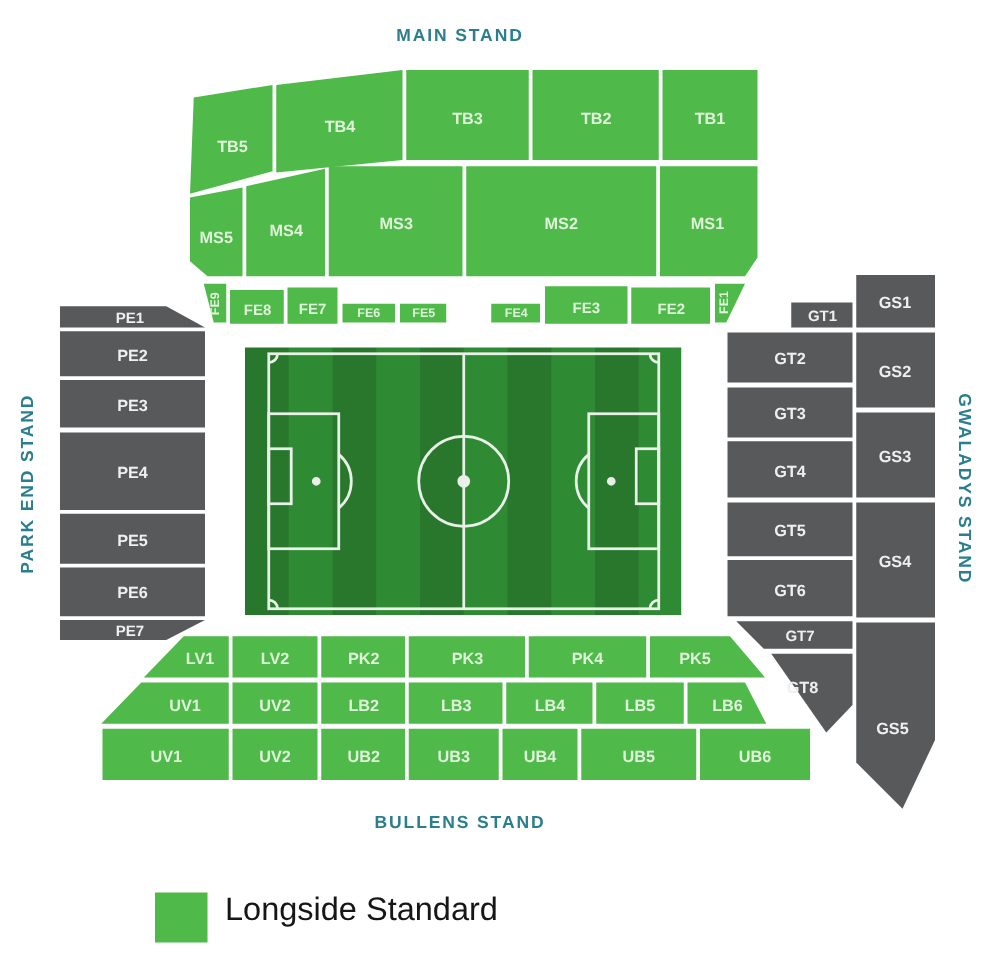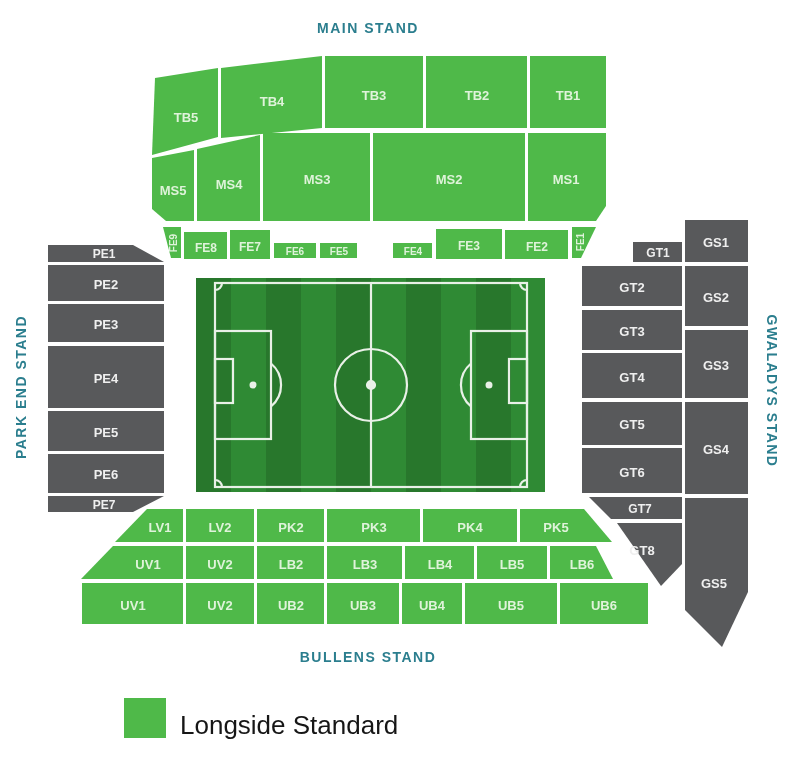--- a/index.html
+++ b/index.html
@@ -3,21 +3,21 @@
 <meta charset="utf-8">
 <style>
   html,body{margin:0;padding:0;background:#ffffff;}
   .stage{
     position:relative;width:798px;height:766px;background:#ffffff;overflow:hidden;
     font-family:"Liberation Sans", sans-serif;
   }
   .stage svg{position:absolute;left:0;top:0;}
   .sec-label{font-weight:bold;pointer-events:none;}
   .stand-label{font-weight:bold;letter-spacing:1.5px;font-size:14px;}
-  .legend{position:absolute;left:124px;top:698px;display:flex;align-items:flex-end;}
+  .legend{position:absolute;left:124px;top:714px;display:flex;align-items:flex-start;}
   .legend-swatch{width:42px;height:40px;display:inline-block;flex:0 0 auto;}
   .legend-label{margin-left:14px;font-size:26px;color:#161616;line-height:1;}
   polygon[data-interactable="true"]{cursor:pointer;}
 </style>
 </head>
 <body>
 
 <div class="stage" data-interactable="false">
   <svg id="map" width="798" height="766" viewBox="0 0 798 766" xmlns="http://www.w3.org/2000/svg">
     <defs>

